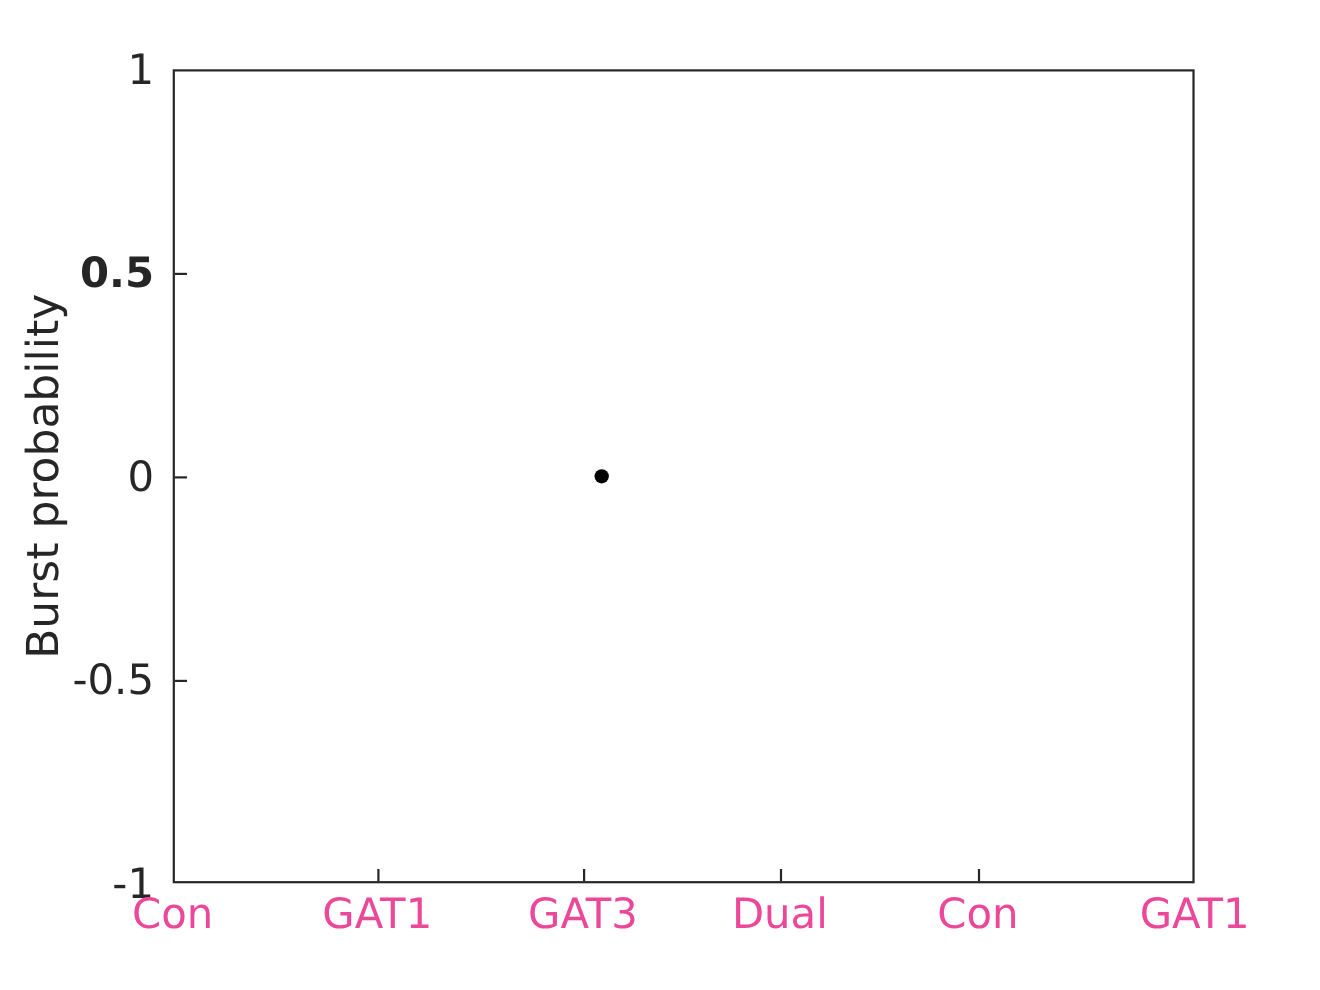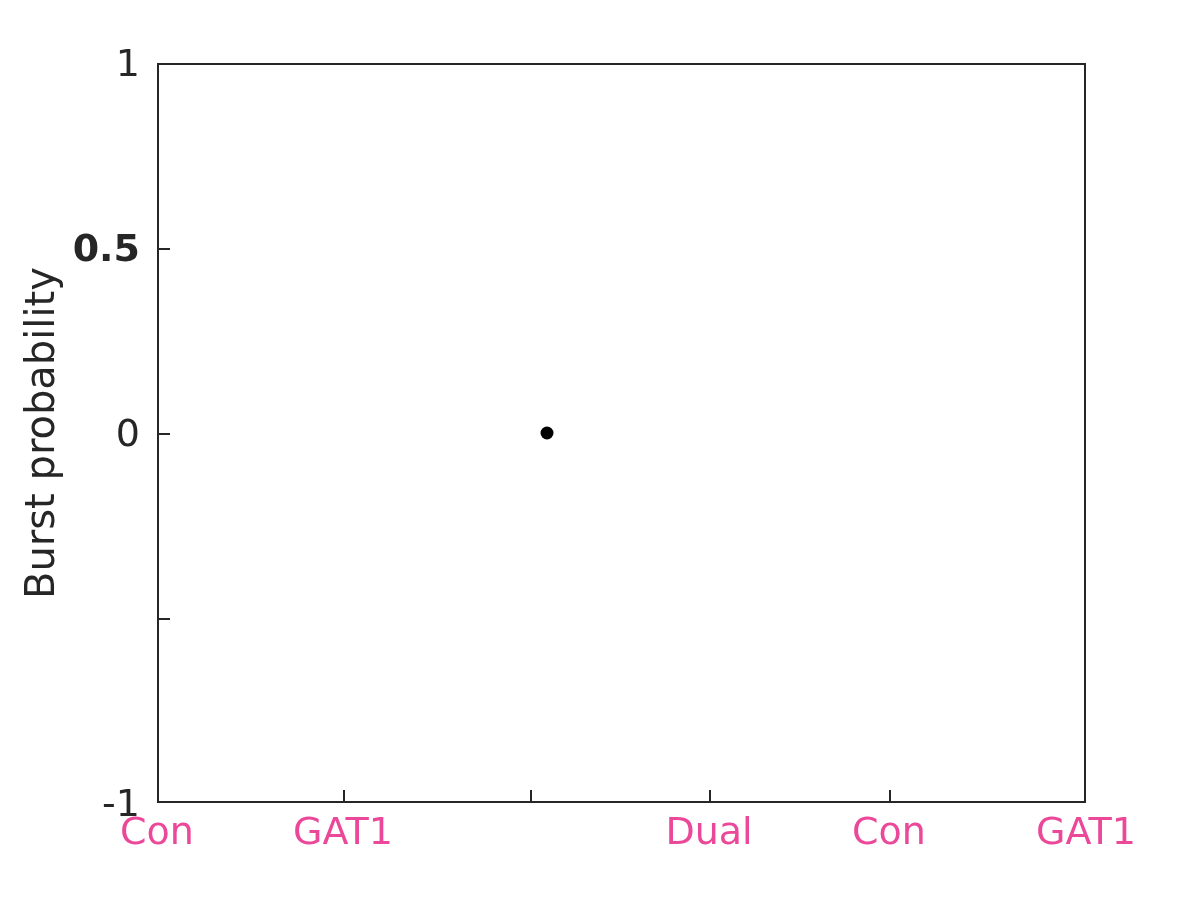--- a/index.html
+++ b/index.html
@@ -93,24 +93,26 @@
 </head>
 <body>
 
 <div id="figure">
 
   <div id="ylabel">Burst probability</div>
 
   <div class="ytl" style="left: 0px;   top: 63px;  margin-top: -19px;">1</div>
   <div class="ytl" style="left: 0px;   top: 248px; margin-top: -19px; font-weight: bold;">0.5</div>
   <div class="ytl" style="left: 0px;   top: 433px; margin-top: -19px;">0</div>
+  <div class="ytl" style="left: 0px;   top: 618px; margin-top: -19px;">-0.5</div>
   <div class="ytl" style="left: 0px;   top: 803px; margin-top: -19px;">-1</div>
 
   <div class="xtl" style="left: 27px;   top: 812px;">Con</div>
   <div class="xtl" style="left: 213px;  top: 812px;">GAT1</div>
+  <div class="xtl" style="left: 400px;  top: 812px;">GAT3</div>
   <div class="xtl" style="left: 579px;  top: 812px;">Dual</div>
   <div class="xtl" style="left: 759px;  top: 812px;">Con</div>
   <div class="xtl" style="left: 956px;  top: 812px;">GAT1</div>
 
   <div id="plot-area">
 
     <div class="ytick-mark" style="top: 183px;"></div>
     <div class="ytick-mark" style="top: 368px;"></div>
     <div class="ytick-mark" style="top: 553px;"></div>
 

